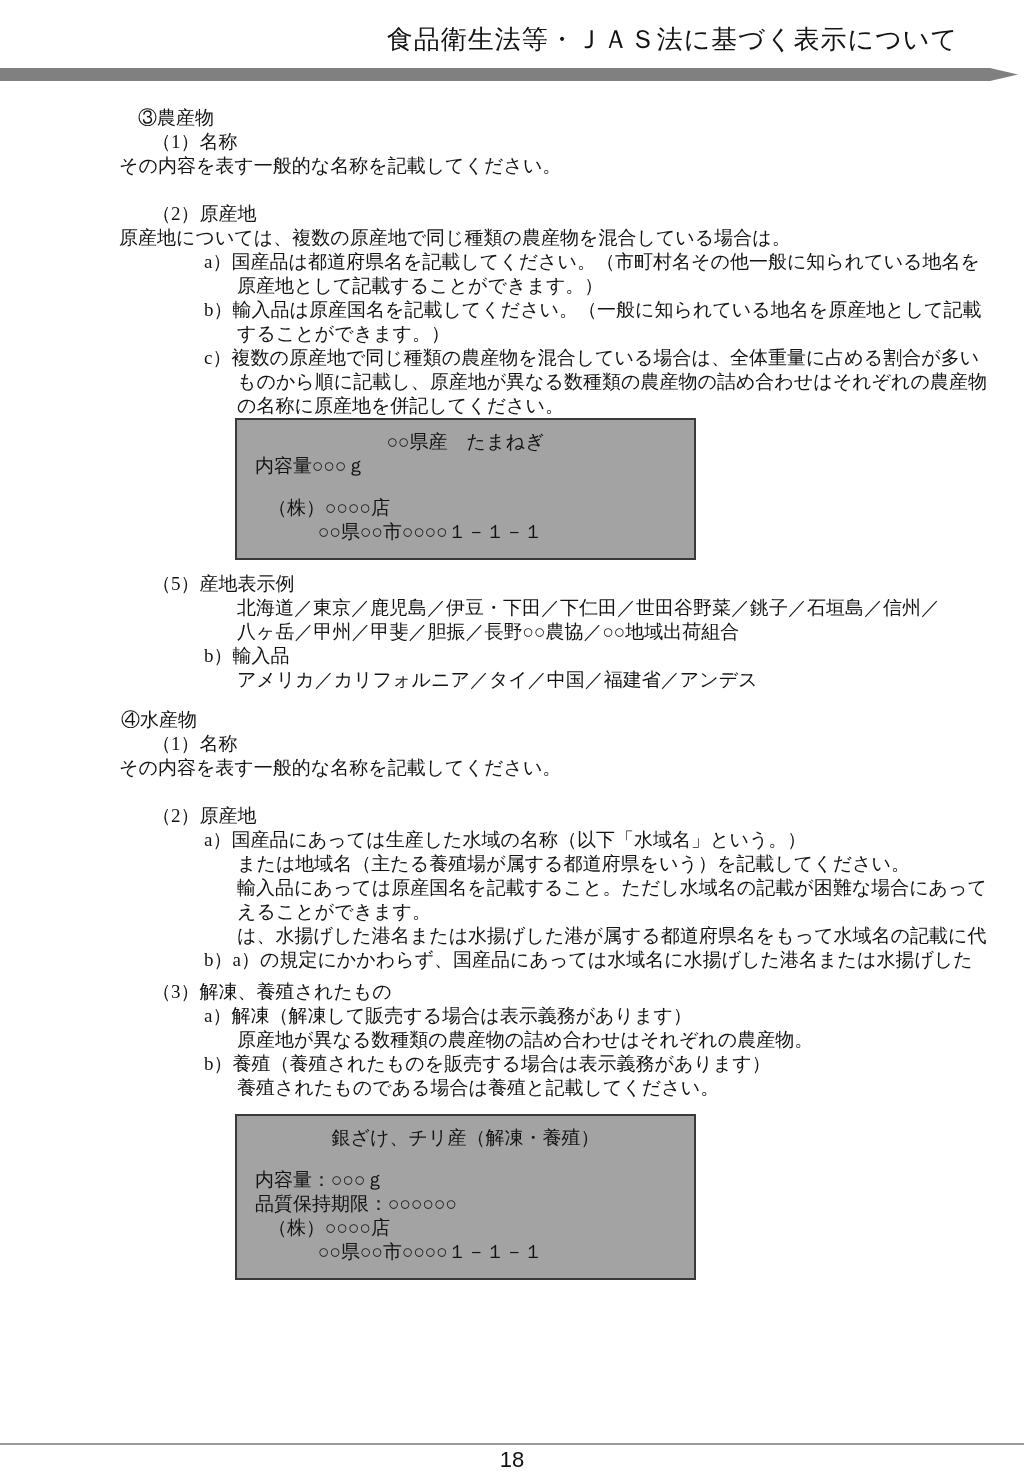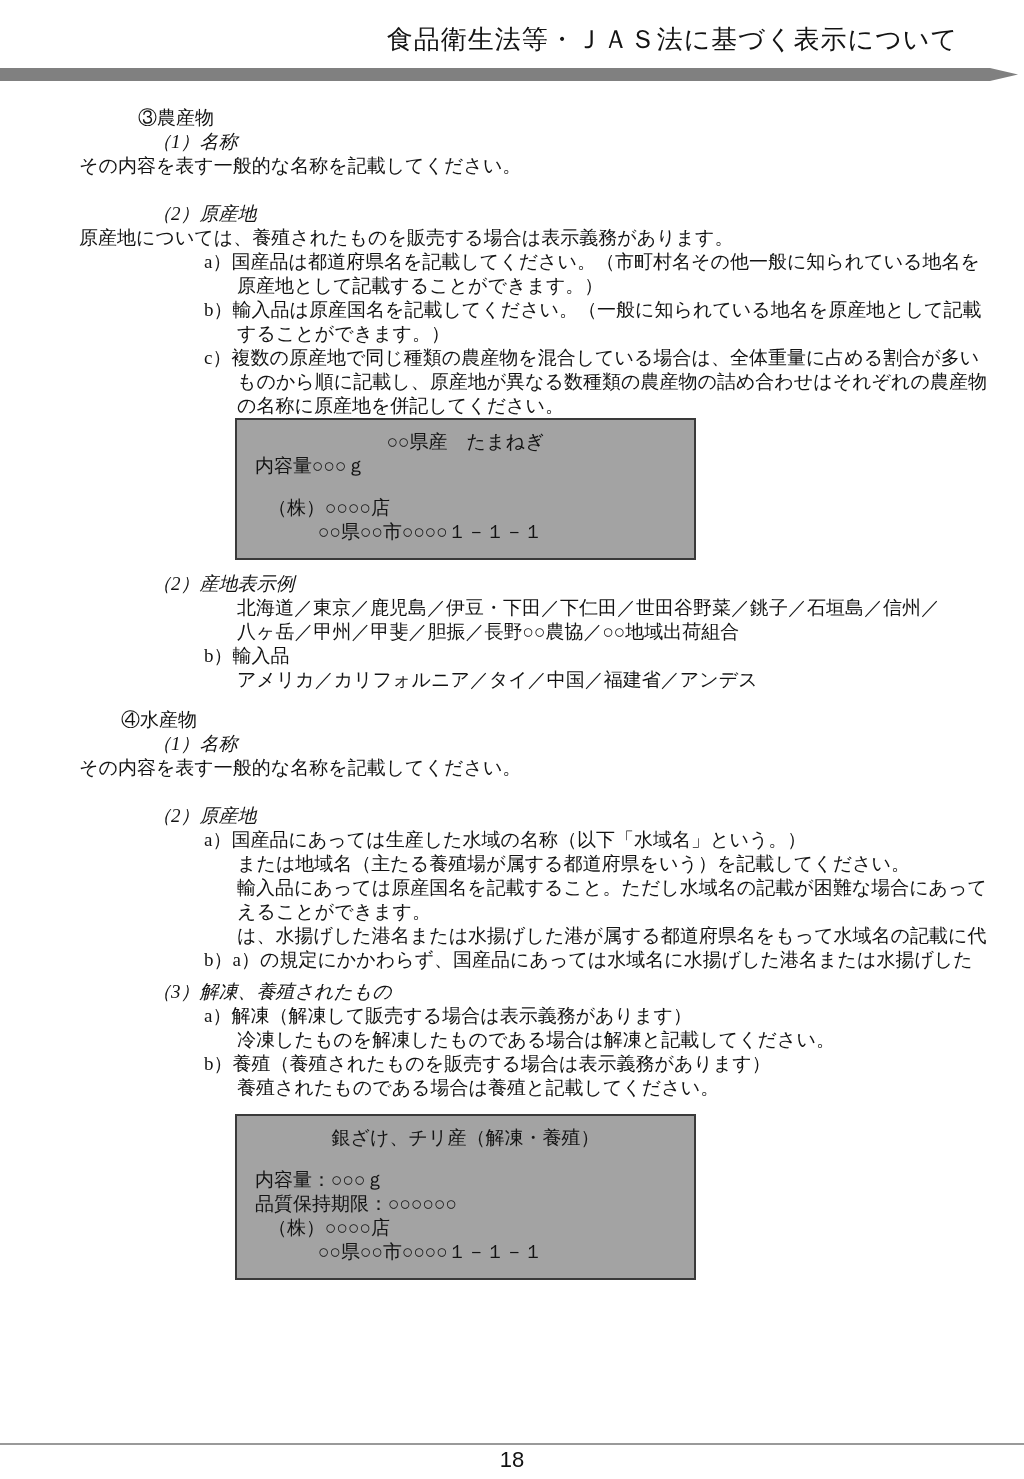--- a/index.html
+++ b/index.html
@@ -31,22 +31,22 @@
   .content{
     position:absolute;
     top:106px; left:0;
     width:1024px;
     font-size:19px;
     line-height:24px;
   }
   .ln{white-space:pre;}
   .i-sec3{margin-left:138px;}
   .i-sec4{margin-left:121px;}
-  .i-item{margin-left:152px;font-style:italic;}
-  .i-body{margin-left:79px;}
+  .i-item{margin-left:152px;}
+  .i-body{margin-left:119px;}
   .i-abc{margin-left:204px;}
   .i-wrap{margin-left:237px;}
   .sp24{height:24px;} .sp16{height:16px;} .sp12{height:12px;} .sp8{height:8px;} .sp14{height:14px;}
   .label-box{
     margin-left:235px;
     width:457px;
     border:2px solid #3a3a3a;
     padding:10px 0 14px 0;
     background:#a3a3a3;
   }
@@ -80,39 +80,39 @@
   <div class="rule-bar"></div>
 
   <div class="content">
 
     <div class="ln i-sec3">③農産物</div>
     <div class="ln i-item">（1）名称</div>
     <div class="ln i-body">その内容を表す一般的な名称を記載してください。</div>
     <div class="sp24"></div>
 
     <div class="ln i-item">（2）原産地</div>
-    <div class="ln i-body">原産地については、養殖されたものを販売する場合は表示義務があります。</div>
+    <div class="ln i-body">原産地については、複数の原産地で同じ種類の農産物を混合している場合は。</div>
     <div class="ln i-abc">a）国産品は都道府県名を記載してください。（市町村名その他一般に知られている地名を</div>
     <div class="ln i-wrap">原産地として記載することができます。）</div>
     <div class="ln i-abc">b）輸入品は原産国名を記載してください。（一般に知られている地名を原産地として記載</div>
     <div class="ln i-wrap">することができます。）</div>
     <div class="ln i-abc">c）複数の原産地で同じ種類の農産物を混合している場合は、全体重量に占める割合が多い</div>
     <div class="ln i-wrap">ものから順に記載し、原産地が異なる数種類の農産物の詰め合わせはそれぞれの農産物</div>
     <div class="ln i-wrap">の名称に原産地を併記してください。</div>
 
     <div class="label-box">
       <div class="ln bx-t">○○県産　たまねぎ</div>
       <div class="ln bx-l1">内容量○○○ｇ</div>
       <div class="bx-blank"></div>
       <div class="ln bx-l2">（株）○○○○店</div>
       <div class="ln bx-l3">○○県○○市○○○○１－１－１</div>
     </div>
     <div class="sp12"></div>
 
-    <div class="ln i-item">（2）産地表示例</div>
+    <div class="ln i-item">（5）産地表示例</div>
     <div class="ln i-wrap">北海道／東京／鹿児島／伊豆・下田／下仁田／世田谷野菜／銚子／石垣島／信州／</div>
     <div class="ln i-wrap">八ヶ岳／甲州／甲斐／胆振／長野○○農協／○○地域出荷組合</div>
     <div class="ln i-abc">b）輸入品</div>
     <div class="ln i-wrap">アメリカ／カリフォルニア／タイ／中国／福建省／アンデス</div>
     <div class="sp16"></div>
 
     <div class="ln i-sec4">④水産物</div>
     <div class="ln i-item">（1）名称</div>
     <div class="ln i-body">その内容を表す一般的な名称を記載してください。</div>
     <div class="sp24"></div>
@@ -121,21 +121,21 @@
     <div class="ln i-abc">a）国産品にあっては生産した水域の名称（以下「水域名」という。）</div>
     <div class="ln i-wrap">または地域名（主たる養殖場が属する都道府県をいう）を記載してください。</div>
     <div class="ln i-wrap">輸入品にあっては原産国名を記載すること。ただし水域名の記載が困難な場合にあって</div>
     <div class="ln i-wrap">えることができます。</div>
     <div class="ln i-wrap">は、水揚げした港名または水揚げした港が属する都道府県名をもって水域名の記載に代</div>
     <div class="ln i-abc">b）a）の規定にかかわらず、国産品にあっては水域名に水揚げした港名または水揚げした</div>
     <div class="sp8"></div>
 
     <div class="ln i-item">（3）解凍、養殖されたもの</div>
     <div class="ln i-abc">a）解凍（解凍して販売する場合は表示義務があります）</div>
-    <div class="ln i-wrap">冷凍したものを解凍したものである場合は解凍と記載してください。</div>
+    <div class="ln i-wrap">原産地が異なる数種類の農産物の詰め合わせはそれぞれの農産物。</div>
     <div class="ln i-abc">b）養殖（養殖されたものを販売する場合は表示義務があります）</div>
     <div class="ln i-wrap">養殖されたものである場合は養殖と記載してください。</div>
     <div class="sp14"></div>
 
     <div class="label-box">
       <div class="ln bx-t">銀ざけ、チリ産（解凍・養殖）</div>
       <div class="bx-blank"></div>
       <div class="ln bx-l1">内容量：○○○ｇ</div>
       <div class="ln bx-l1">品質保持期限：○○○○○○</div>
       <div class="ln bx-l2">（株）○○○○店</div>

